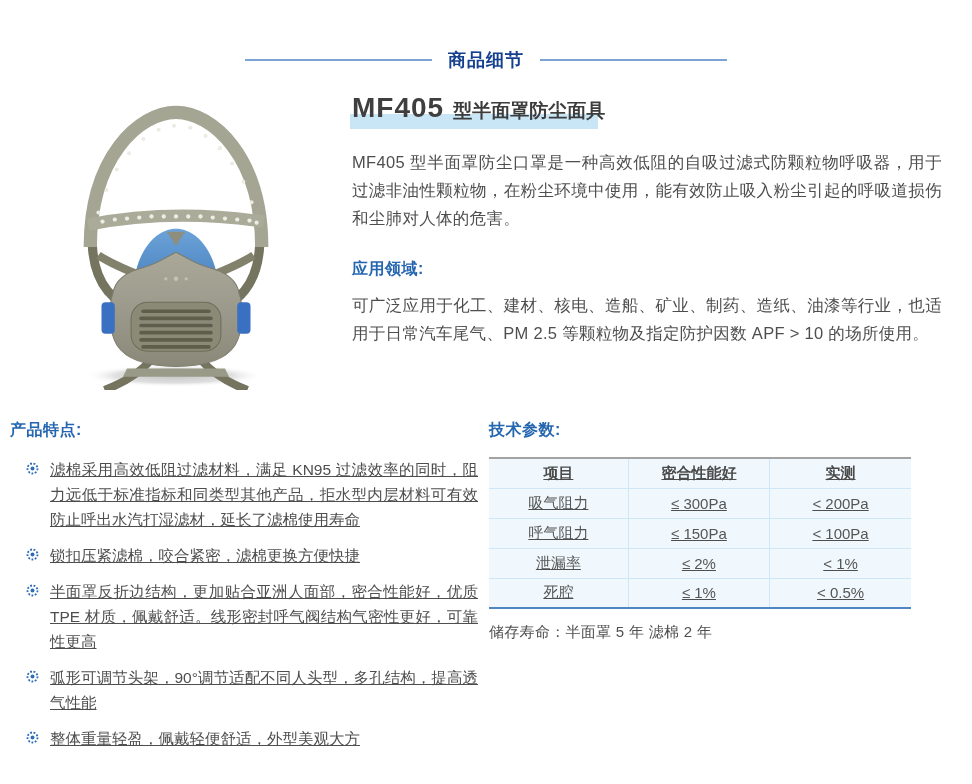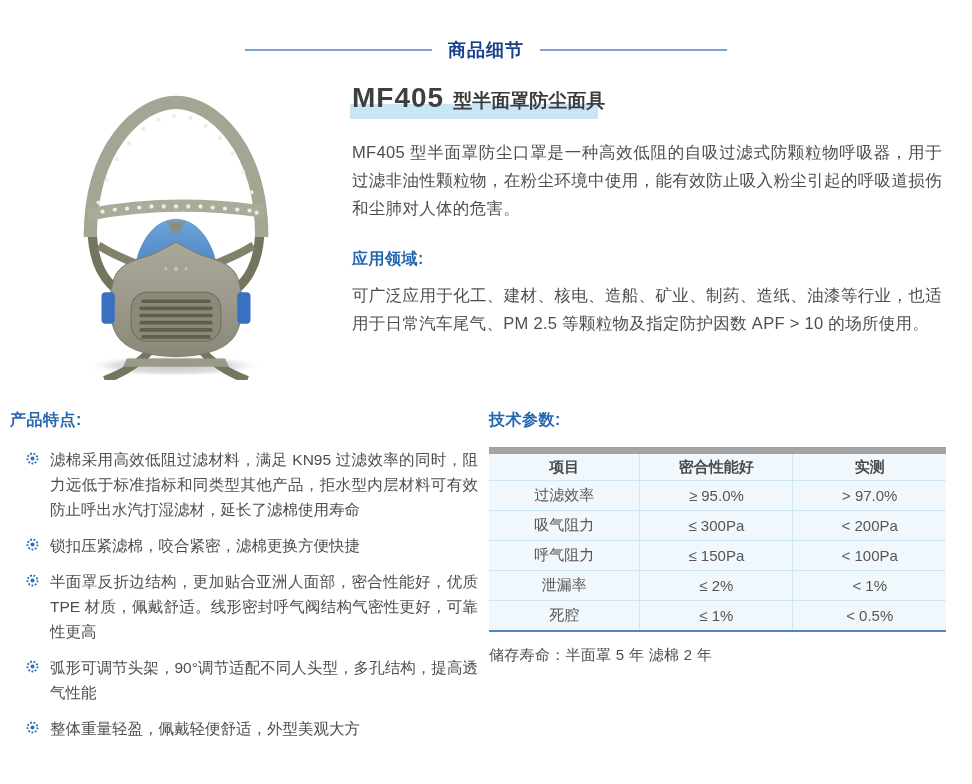--- a/index.html
+++ b/index.html
@@ -7,21 +7,21 @@
   body {
     width: 972px; height: 784px;
     font-family: "Liberation Sans", "DejaVu Sans", sans-serif;
     color: #4e4e4e;
     overflow: hidden;
     position: relative;
   }
   
   .section-header {
     display: flex; align-items: center; justify-content: center;
-    padding-top: 38px; gap: 16px;
+    padding-top: 48px; gap: 16px;
   }
   .section-header .rule { width: 187px; height: 2px; background: #7ba3d3; }
   .section-header .stitle {
     font-size: 18px; font-weight: bold; color: #14408f; letter-spacing: 1px;
   }
   
   .top-area { display: flex; margin-top: 18px; }
   .image-col { width: 352px; flex: 0 0 auto; display: flex; justify-content: center; padding-top: 2px; }
   .intro-col { width: 604px; flex: 0 0 auto; padding-right: 14px; }
 
@@ -47,27 +47,27 @@
   .app-text { margin-top: 11px; }
 
   
   .columns { display: flex; margin-top: 30px; padding-left: 10px; }
   .col-left  { width: 468px; flex: 0 0 auto; }
   .col-right { width: 452px; flex: 0 0 auto; margin-left: 11px; }
   .col-heading { margin-bottom: 16px; }
 
   .feature { display: flex; padding-left: 16px; margin-bottom: 11px; }
   .ficon { flex: 0 0 auto; width: 13px; height: 13px; margin-top: 5px; margin-right: 11px; }
-  .ftext { font-size: 15.5px; line-height: 25px; color: #4e4e4e; text-align: justify; }
+  .ftext { font-size: 15.5px; line-height: 25px; color: #4e4e4e; text-align: justify; text-decoration: underline; }
 
   
   .spec-table {
-    width: 457px; border-collapse: collapse; table-layout: fixed;
+    width: 422px; border-collapse: collapse; table-layout: fixed;
     background: #f1f8fd;
-    border-top: 7px solid #a3a3a3; border-bottom: 2px solid #4f86c4;
+    border-top: 2px solid #a3a3a3; border-bottom: 2px solid #4f86c4; text-decoration: underline;
   }
   .spec-table th, .spec-table td {
     height: 30px; text-align: center; vertical-align: middle;
     font-size: 15px; color: #555555;
     border-bottom: 1px solid #cde7f6;
   }
   .spec-table th { font-weight: bold; color: #4a4a4a; }
   .spec-table th + th, .spec-table td + td { border-left: 1px solid #cde7f6; }
   .spec-table tr:last-child td { border-bottom: none; }
 
@@ -238,25 +238,20 @@
         </colgroup>
       <thead>
         <tr>
           <th>项目</th>
           <th>密合性能好</th>
           <th>实测</th>
         </tr>
       </thead>
       <tbody>
         <tr>
-          <td>过滤效率</td>
-          <td>≥ 95.0%</td>
-          <td>&gt; 97.0%</td>
-        </tr>
-        <tr>
           <td>吸气阻力</td>
           <td>≤ 300Pa</td>
           <td>&lt; 200Pa</td>
         </tr>
         <tr>
           <td>呼气阻力</td>
           <td>≤ 150Pa</td>
           <td>&lt; 100Pa</td>
         </tr>
         <tr>

